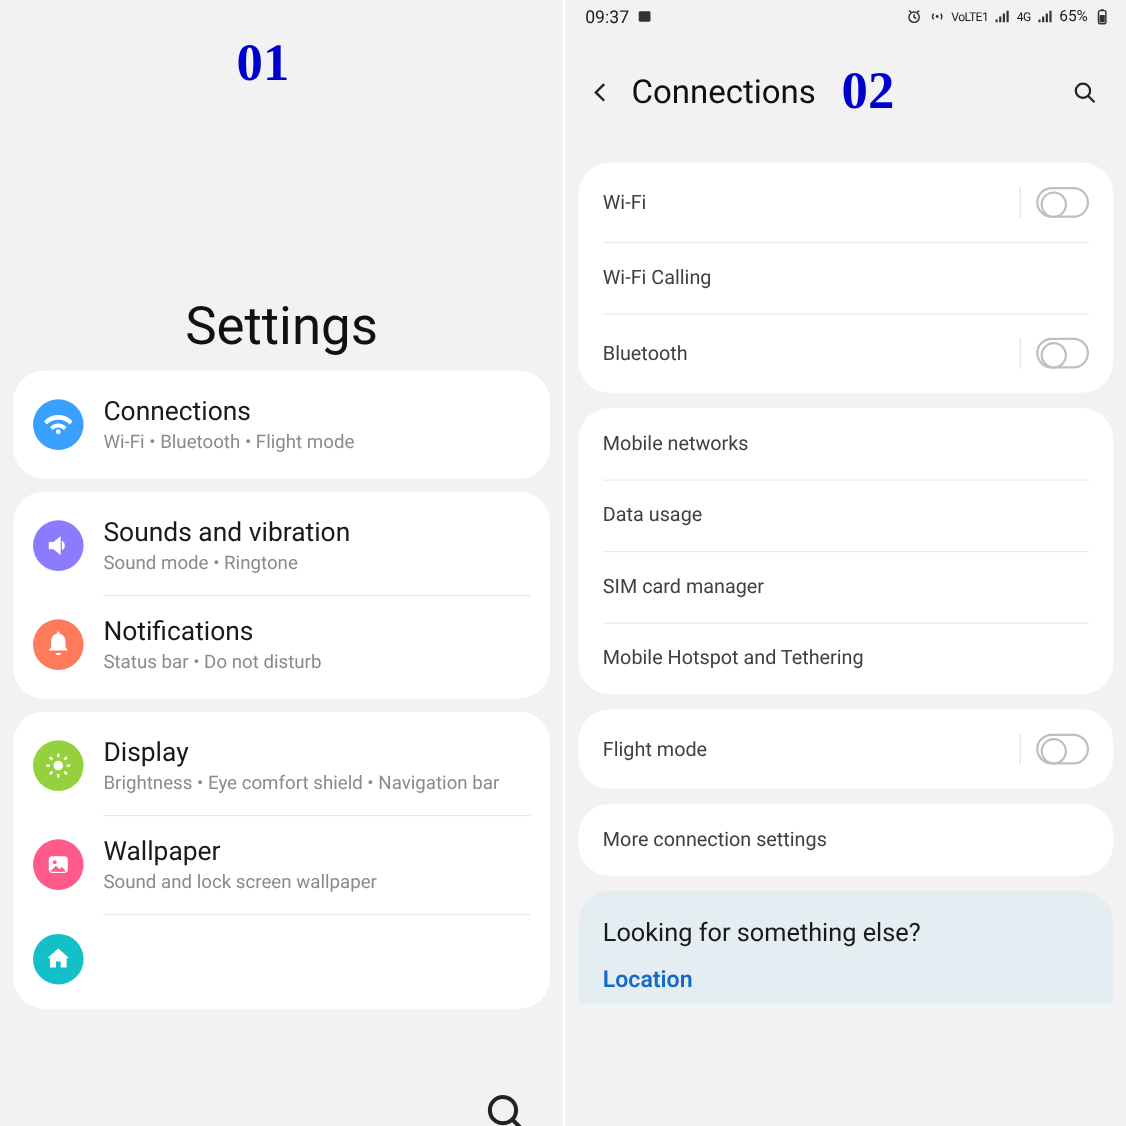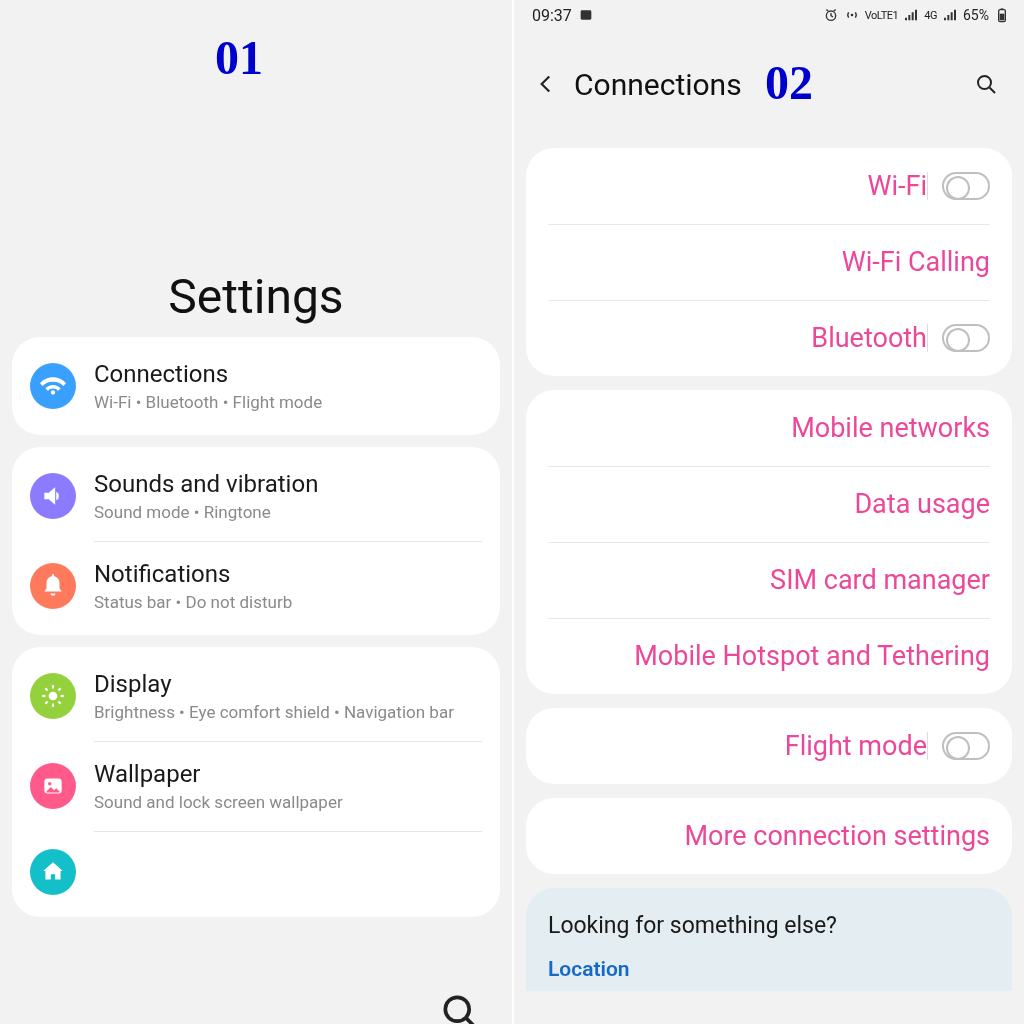--- a/index.html
+++ b/index.html
@@ -146,24 +146,23 @@
     align-items: center;
     padding: 22px 22px;
     position: relative;
   }
   .r-item + .r-item::before {
     content:"";
     position:absolute; top:0; left:22px; right:22px;
     height:1px; background:#e8e8e8;
   }
   .r-item-label {
-    font-size: 27px;
-    color: #ec4899;
+    font-size: 18px;
+    color: #404040;
     flex: 1;
-    text-align: right;
   }
   .toggle-wrap { display:flex; align-items:center; gap:14px; }
   .vsep { width:1px; height:28px; background:#ddd; }
   .toggle {
     width: 48px; height:28px;
     border: 2px solid #bfbfbf;
     border-radius: 16px;
     background:#fff;
     position: relative;
   }

